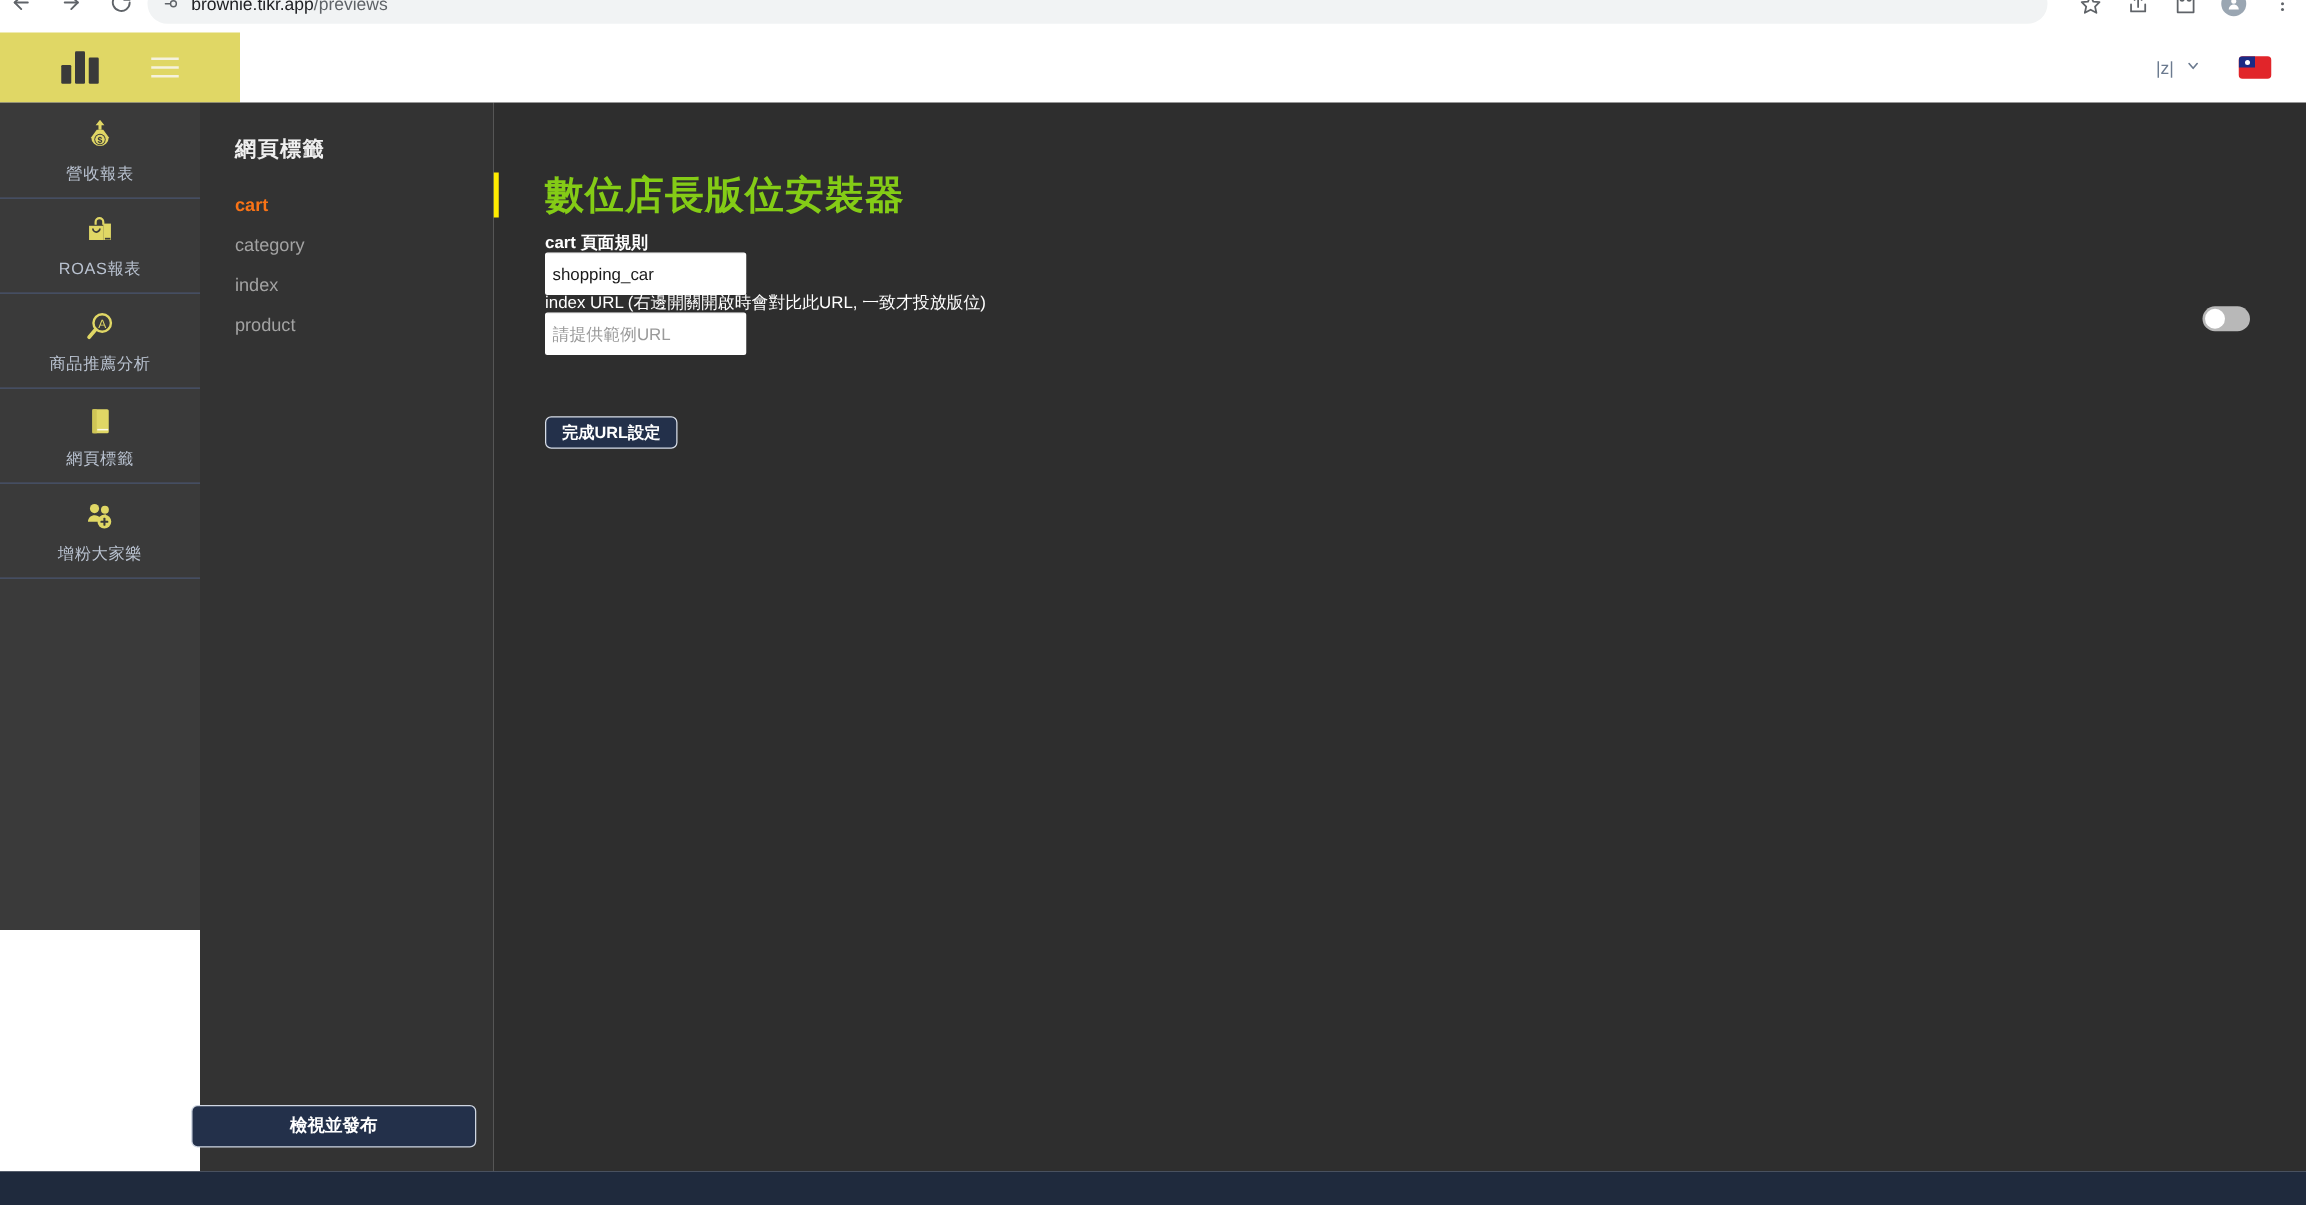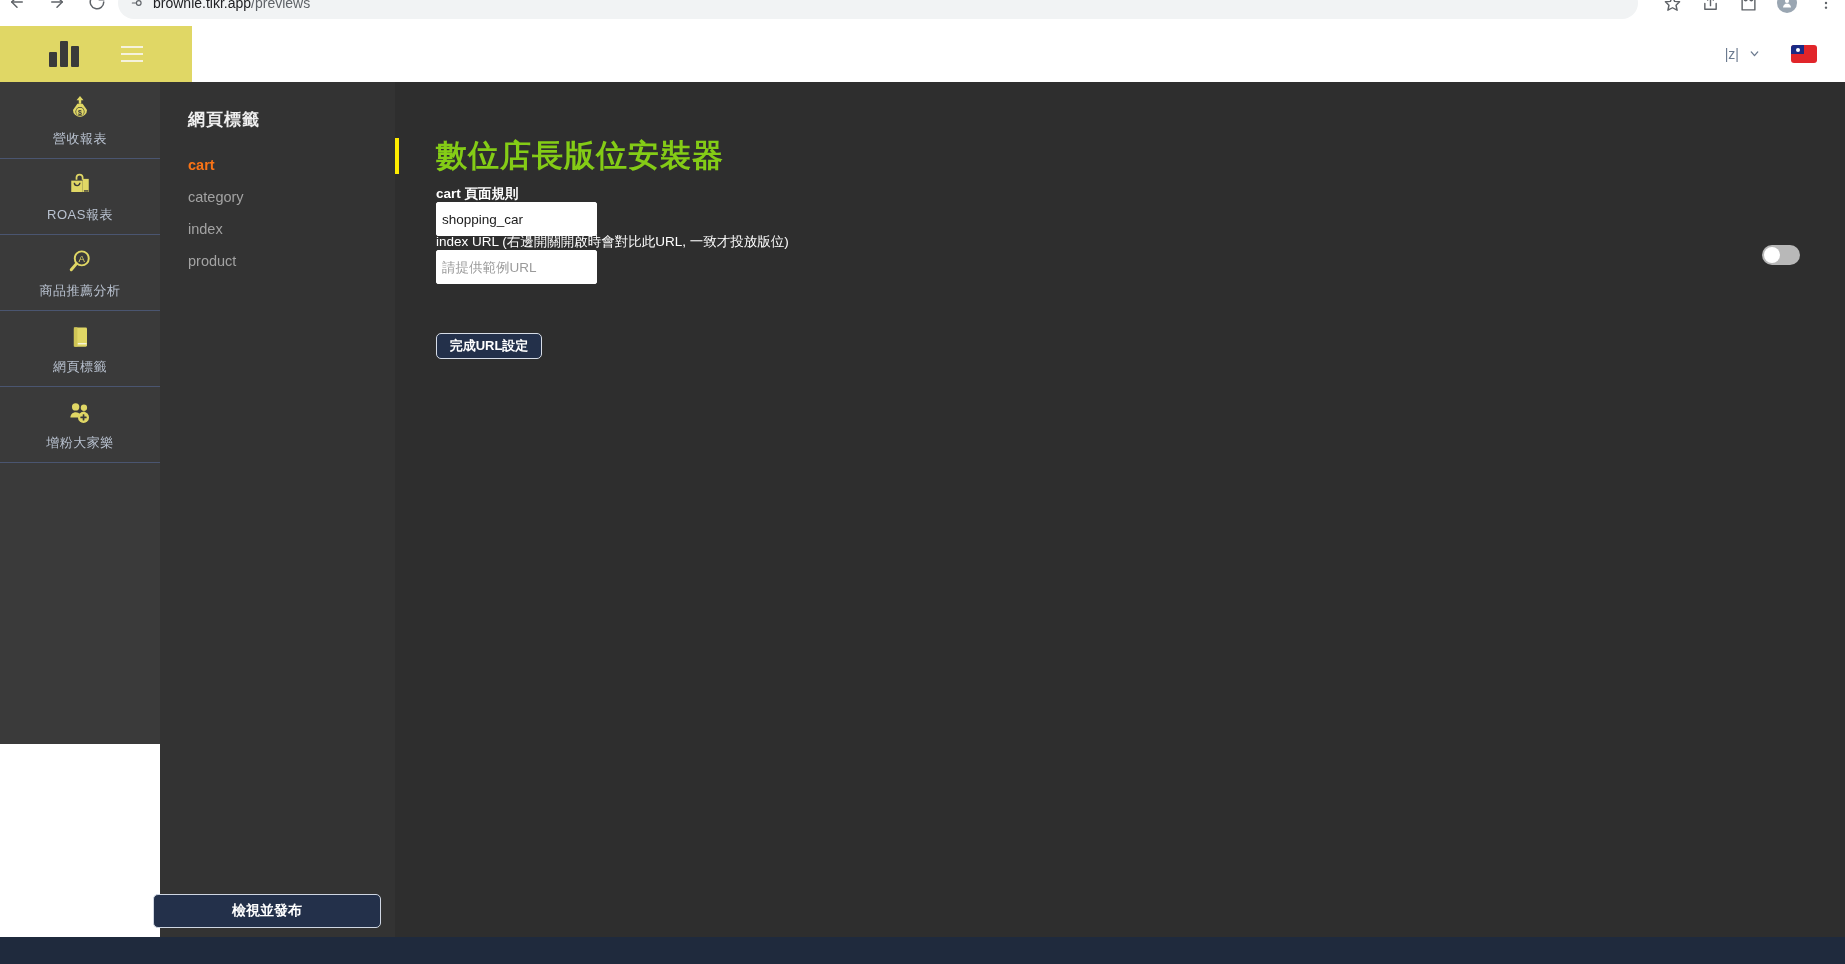--- a/index.html
+++ b/index.html
@@ -145,21 +145,21 @@
     cursor: pointer;
   }
   .tag-item.active { color: #f97316; font-weight: bold; }
 
   #footer-copy {
     position: absolute; left: 14px; bottom: 30px;
     font-size: 12px; color: #b7bec9; white-space: nowrap;
   }
   #footer-copy .brandlink { color: #5b7fb5; }
   #publish-btn {
-    position: absolute; left: -7px; bottom: 9px;
+    position: absolute; left: -7px; bottom: 19px;
     width: 228px; height: 34px;
     background: #23304a;
     border: 1px solid #cfd6e2;
     border-radius: 5px;
     color: #ffffff; font-size: 14px; font-weight: bold;
     cursor: pointer;
     margin-top: 23px;
   }
 
   

